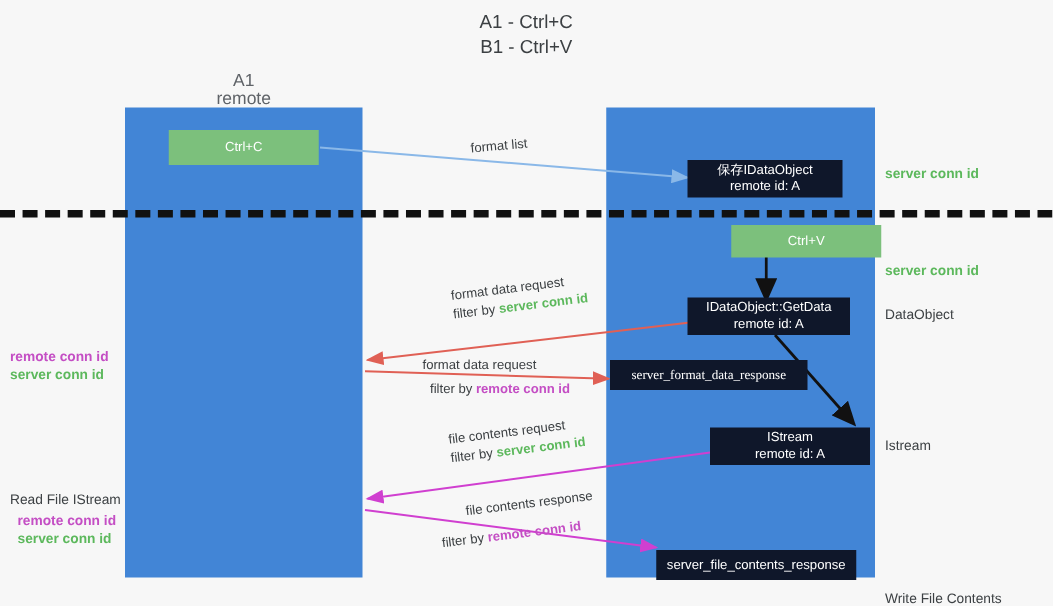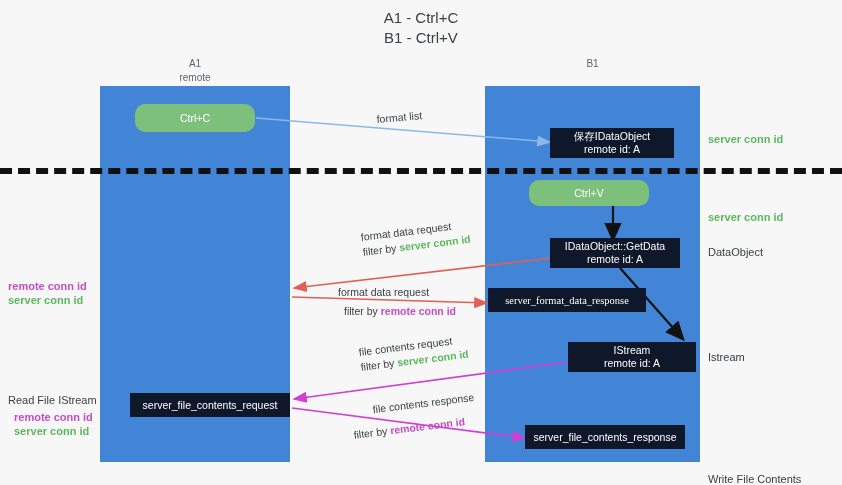--- a/index.html
+++ b/index.html
@@ -29,21 +29,21 @@
     width: 842px;
     text-align: center;
     font-size: 15px;
     line-height: 20px;
     color: #3c4043;
   }
 
   
   .col-header {
     text-align: center;
-    font-size: 10px;
+    font-size: 14px;
     line-height: 14px;
     color: #5f6368;
   }
   #col-a-header { left: 100px; top: 57px; width: 190px; }
   #col-b-header { left: 485px; top: 57px; width: 215px; }
 
   
   .lifeline {
     background: #4285d6;
     top: 86px;
@@ -58,21 +58,21 @@
     display: flex;
     flex-direction: column;
     align-items: center;
     justify-content: center;
     color: #ffffff;
     font-size: 10.5px;
     line-height: 13px;
     text-align: center;
     padding: 2px 4px;
   }
-  .node.green { background: #7cc07c; border-radius: 10px; }
+  .node.green { background: #7cc07c; }
   .node.orange { background: #fbb košt; }
   .node.orange { background: #0f172a; }
 
   
   .annot {
     font-size: 11px;
     line-height: 14px;
     color: #3c4043;
     white-space: nowrap;
   }
@@ -114,21 +114,20 @@
   <div id="title-block" class="abs">
     <div>A1 - Ctrl+C</div>
     <div>B1 - Ctrl+V</div>
   </div>
 
   <div id="col-a-header" class="abs col-header">
     <div>A1</div>
     <div>remote</div>
   </div>
   <div id="col-b-header" class="abs col-header">
-    <div>B1</div>
   </div>
 
   <div id="lifeline-a" class="abs lifeline"></div>
   <div id="lifeline-b" class="abs lifeline"></div>
 
   <svg id="edges">
     <defs>
       <marker id="ah-blue" markerWidth="9" markerHeight="7" refX="8" refY="3.5" orient="auto">
         <polygon points="0 0, 9 3.5, 0 7" fill="#8ab8e8"></polygon>
       </marker>
@@ -162,44 +161,41 @@
 
   <div class="abs node green" style="left:135px; top:104px; width:120px; height:28px;">
     <span>Ctrl+C</span>
   </div>
 
   <div class="abs node orange" style="left:550px; top:128px; width:124px; height:30px;">
     <span>保存IDataObject</span>
     <span>remote id: A</span>
   </div>
 
-  <div class="abs node green" style="left:529px; top:180px; width:120px; height:26px;">
+  <div class="abs node green" style="left:585px; top:180px; width:120px; height:26px;">
     <span>Ctrl+V</span>
   </div>
 
   <div class="abs node orange" style="left:550px; top:238px; width:130px; height:30px;">
     <span>IDataObject::GetData</span>
     <span>remote id: A</span>
   </div>
 
 
   <div class="abs node orange" style="left:488px; top:288px; width:158px; height:24px;font-family:Liberation Serif, serif;">
     <span>server_format_data_response</span>
   </div>
 
   <div class="abs node orange" style="left:568px; top:342px; width:128px; height:30px;">
     <span>IStream</span>
     <span>remote id: A</span>
   </div>
 
-  <div class="abs node orange" style="left:130px; top:393px; width:160px; height:24px;">
-    <span>server_file_contents_request</span>
-  </div>
-
-  <div class="abs node orange" style="left:525px; top:425px; width:160px; height:24px;">
+
+  <div class="abs node orange" style="left:525px; top:440px; width:160px; height:24px;">
     <span>server_file_contents_response</span>
   </div>
 
   <div class="abs annot conn-green" style="left:708px; top:132px;">server conn id</div>
 
   <div class="abs annot conn-green" style="left:708px; top:210px;">server conn id</div>
 
   <div class="abs annot" style="left:708px; top:245px;">DataObject</div>
 
   <div class="abs annot" style="left:708px; top:350px;">Istream</div>

